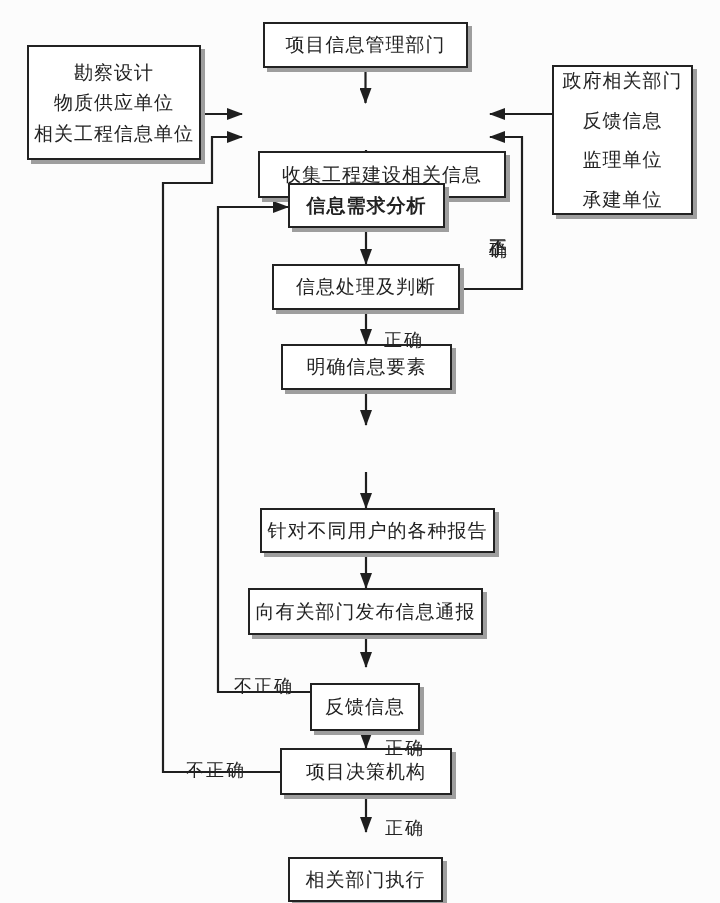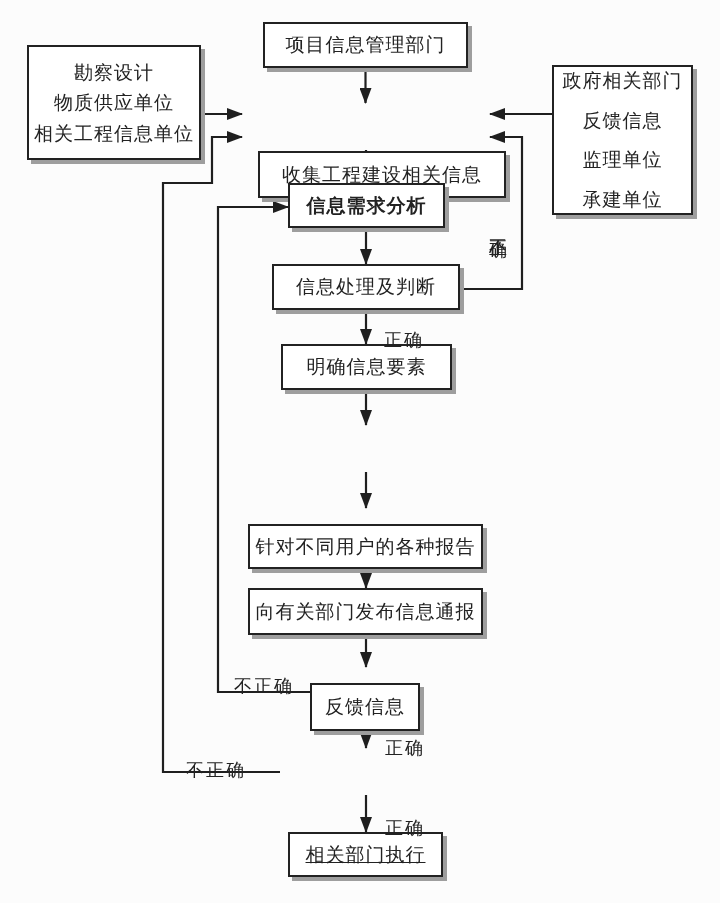--- a/index.html
+++ b/index.html
@@ -40,25 +40,25 @@
   }
   
   #node-info-dept   {left:263px; top:22px;  width:205px; height:46px;}
   #node-sources-left{left:27px;  top:45px;  width:174px; height:115px;align-items:center;}
   #node-collect     {left:258px; top:103px; width:248px; height:47px;margin-top:48px;}
   #node-sources-right{left:552px;top:65px;  width:141px; height:150px;justify-content:space-between;}
   #node-demand      {left:288px; top:183px; width:157px; height:45px;font-weight:bold;}
   #node-process     {left:272px; top:264px; width:188px; height:46px;}
   #node-clarify     {left:281px; top:344px; width:171px; height:46px;}
   #node-forecast    {left:248px; top:425px; width:235px; height:47px;}
-  #node-reports     {left:248px; top:508px; width:235px; height:45px;margin-top:16px;}
+  #node-reports     {left:260px; top:508px; width:235px; height:45px;}
   #node-notify      {left:248px; top:588px; width:235px; height:47px;}
   #node-feedback    {left:310px; top:667px; width:110px; height:48px;margin-top:16px;}
   #node-decision    {left:280px; top:748px; width:172px; height:47px;}
-  #node-execute     {left:288px; top:832px; width:155px; height:45px;text-decoration:underline;}
+  #node-execute     {left:288px; top:857px; width:155px; height:45px;}
   
   #label-correct-1{left:384px; top:315px;}
   #label-correct-2{left:385px; top:723px;}
   #label-correct-3{left:385px; top:803px;}
   #label-incorrect-feedback{left:234px; top:661px;}
   #label-incorrect-decision{left:186px; top:745px;}
   #label-incorrect-vertical{left:489px; top:209px;}
 </style>
 </head>
 <body>
@@ -127,20 +127,23 @@
   </div>
 
   <div class="node" id="node-notify">
     <span>向有关部门发布信息通报</span>
   </div>
 
   <div class="node" id="node-feedback">
     <span>反馈信息</span>
   </div>
 
+  <div class="node" id="node-decision">
+    <span>项目决策机构</span>
+  </div>
 
   <div class="node" id="node-execute">
     <span>相关部门执行</span>
   </div>
 
   <div class="edge-label" id="label-correct-1">正确</div>
   <div class="edge-label" id="label-correct-2">正确</div>
   <div class="edge-label" id="label-correct-3">正确</div>
   <div class="edge-label" id="label-incorrect-feedback">不正确</div>
   <div class="edge-label" id="label-incorrect-decision">不正确</div>

